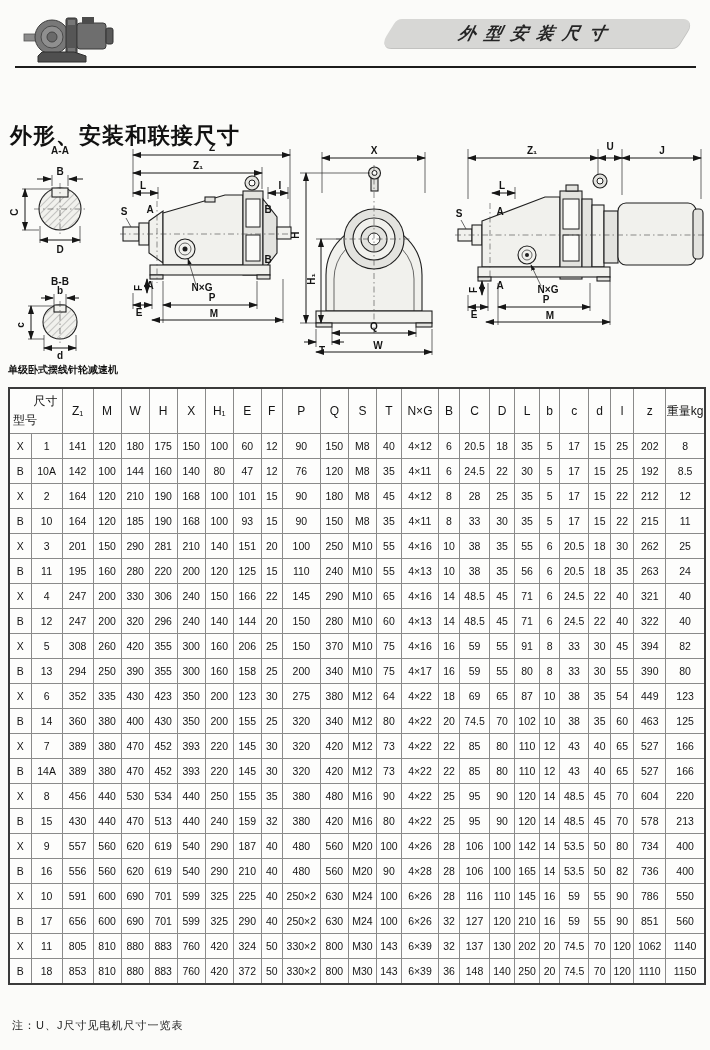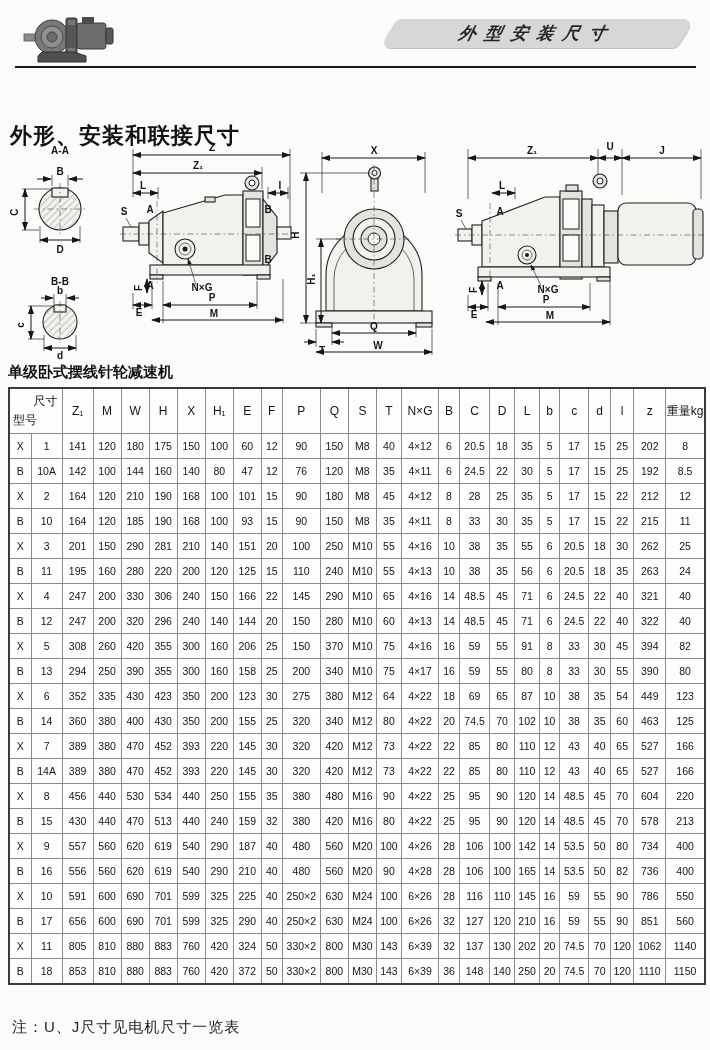--- a/index.html
+++ b/index.html
@@ -21,21 +21,21 @@
   .banner span{
     transform:skewX(22deg);
     font-weight:bold;font-style:italic;font-size:17px;letter-spacing:9px;
     color:#252525;white-space:nowrap;
   }
   .rule{position:absolute;left:15px;top:66px;width:681px;height:2px;background:#1c1c1c;}
   .page-title{position:absolute;left:10px;top:84px;font-size:22px;font-weight:bold;letter-spacing:1px;margin-top:37px;}
   
   .drawings{position:absolute;left:0;top:133px;width:710px;height:228px;}
   
-  .tbl-subtitle{position:absolute;left:8px;top:363px;font-size:15px;font-weight:bold;}
+  .tbl-subtitle{position:absolute;left:8px;top:363px;font-size:10px;font-weight:bold;}
   .dim-table{
     position:absolute;left:8px;top:387px;width:698px;
     border-collapse:collapse;table-layout:fixed;
     font-size:10.5px;
   }
   .dim-table td,.dim-table th{
     border:1px solid #8a8a8a;text-align:center;vertical-align:middle;
     padding:0;white-space:nowrap;overflow:hidden;font-weight:normal;color:#141414;
     height:24px;background:#fdfdfc;
   }
@@ -45,21 +45,21 @@
   .dim-table th.kg{font-size:11px;text-align:center;}
   .diag{
     position:relative;
     background:
       linear-gradient(to bottom right,
         rgba(0,0,0,0) 49.4%, #7a7a7a 49.4%, #7a7a7a 50.6%, rgba(0,0,0,0) 50.6%) #fdfdfc;
   }
   .diag .dtop{position:absolute;top:4px;right:4px;font-size:12px;}
   .diag .dbot{position:absolute;bottom:4px;left:3px;font-size:12px;}
   
-  .note{position:absolute;left:12px;top:1018px;font-size:15px;color:#1d1d1d;letter-spacing:1px;}
+  .note{position:absolute;left:12px;top:1018px;font-size:11px;color:#1d1d1d;letter-spacing:1px;}
   
   .drawings text{font-family:"Liberation Sans","DejaVu Sans",sans-serif;font-size:10px;font-weight:bold;fill:#141414;}
   .drawings .thin{stroke:#2b2b2b;stroke-width:0.7;fill:none;}
   .drawings .dim{stroke:#161616;stroke-width:1;fill:none;}
   .drawings .part{stroke:#1f1f1f;stroke-width:1.1;fill:#f1f1ed;}
   .drawings .part2{stroke:#1f1f1f;stroke-width:1.1;fill:#e3e3df;}
   .drawings .cl{stroke:#444;stroke-width:0.6;stroke-dasharray:6 3 1.5 3;fill:none;}
 </style>
 </head>
 <body>

